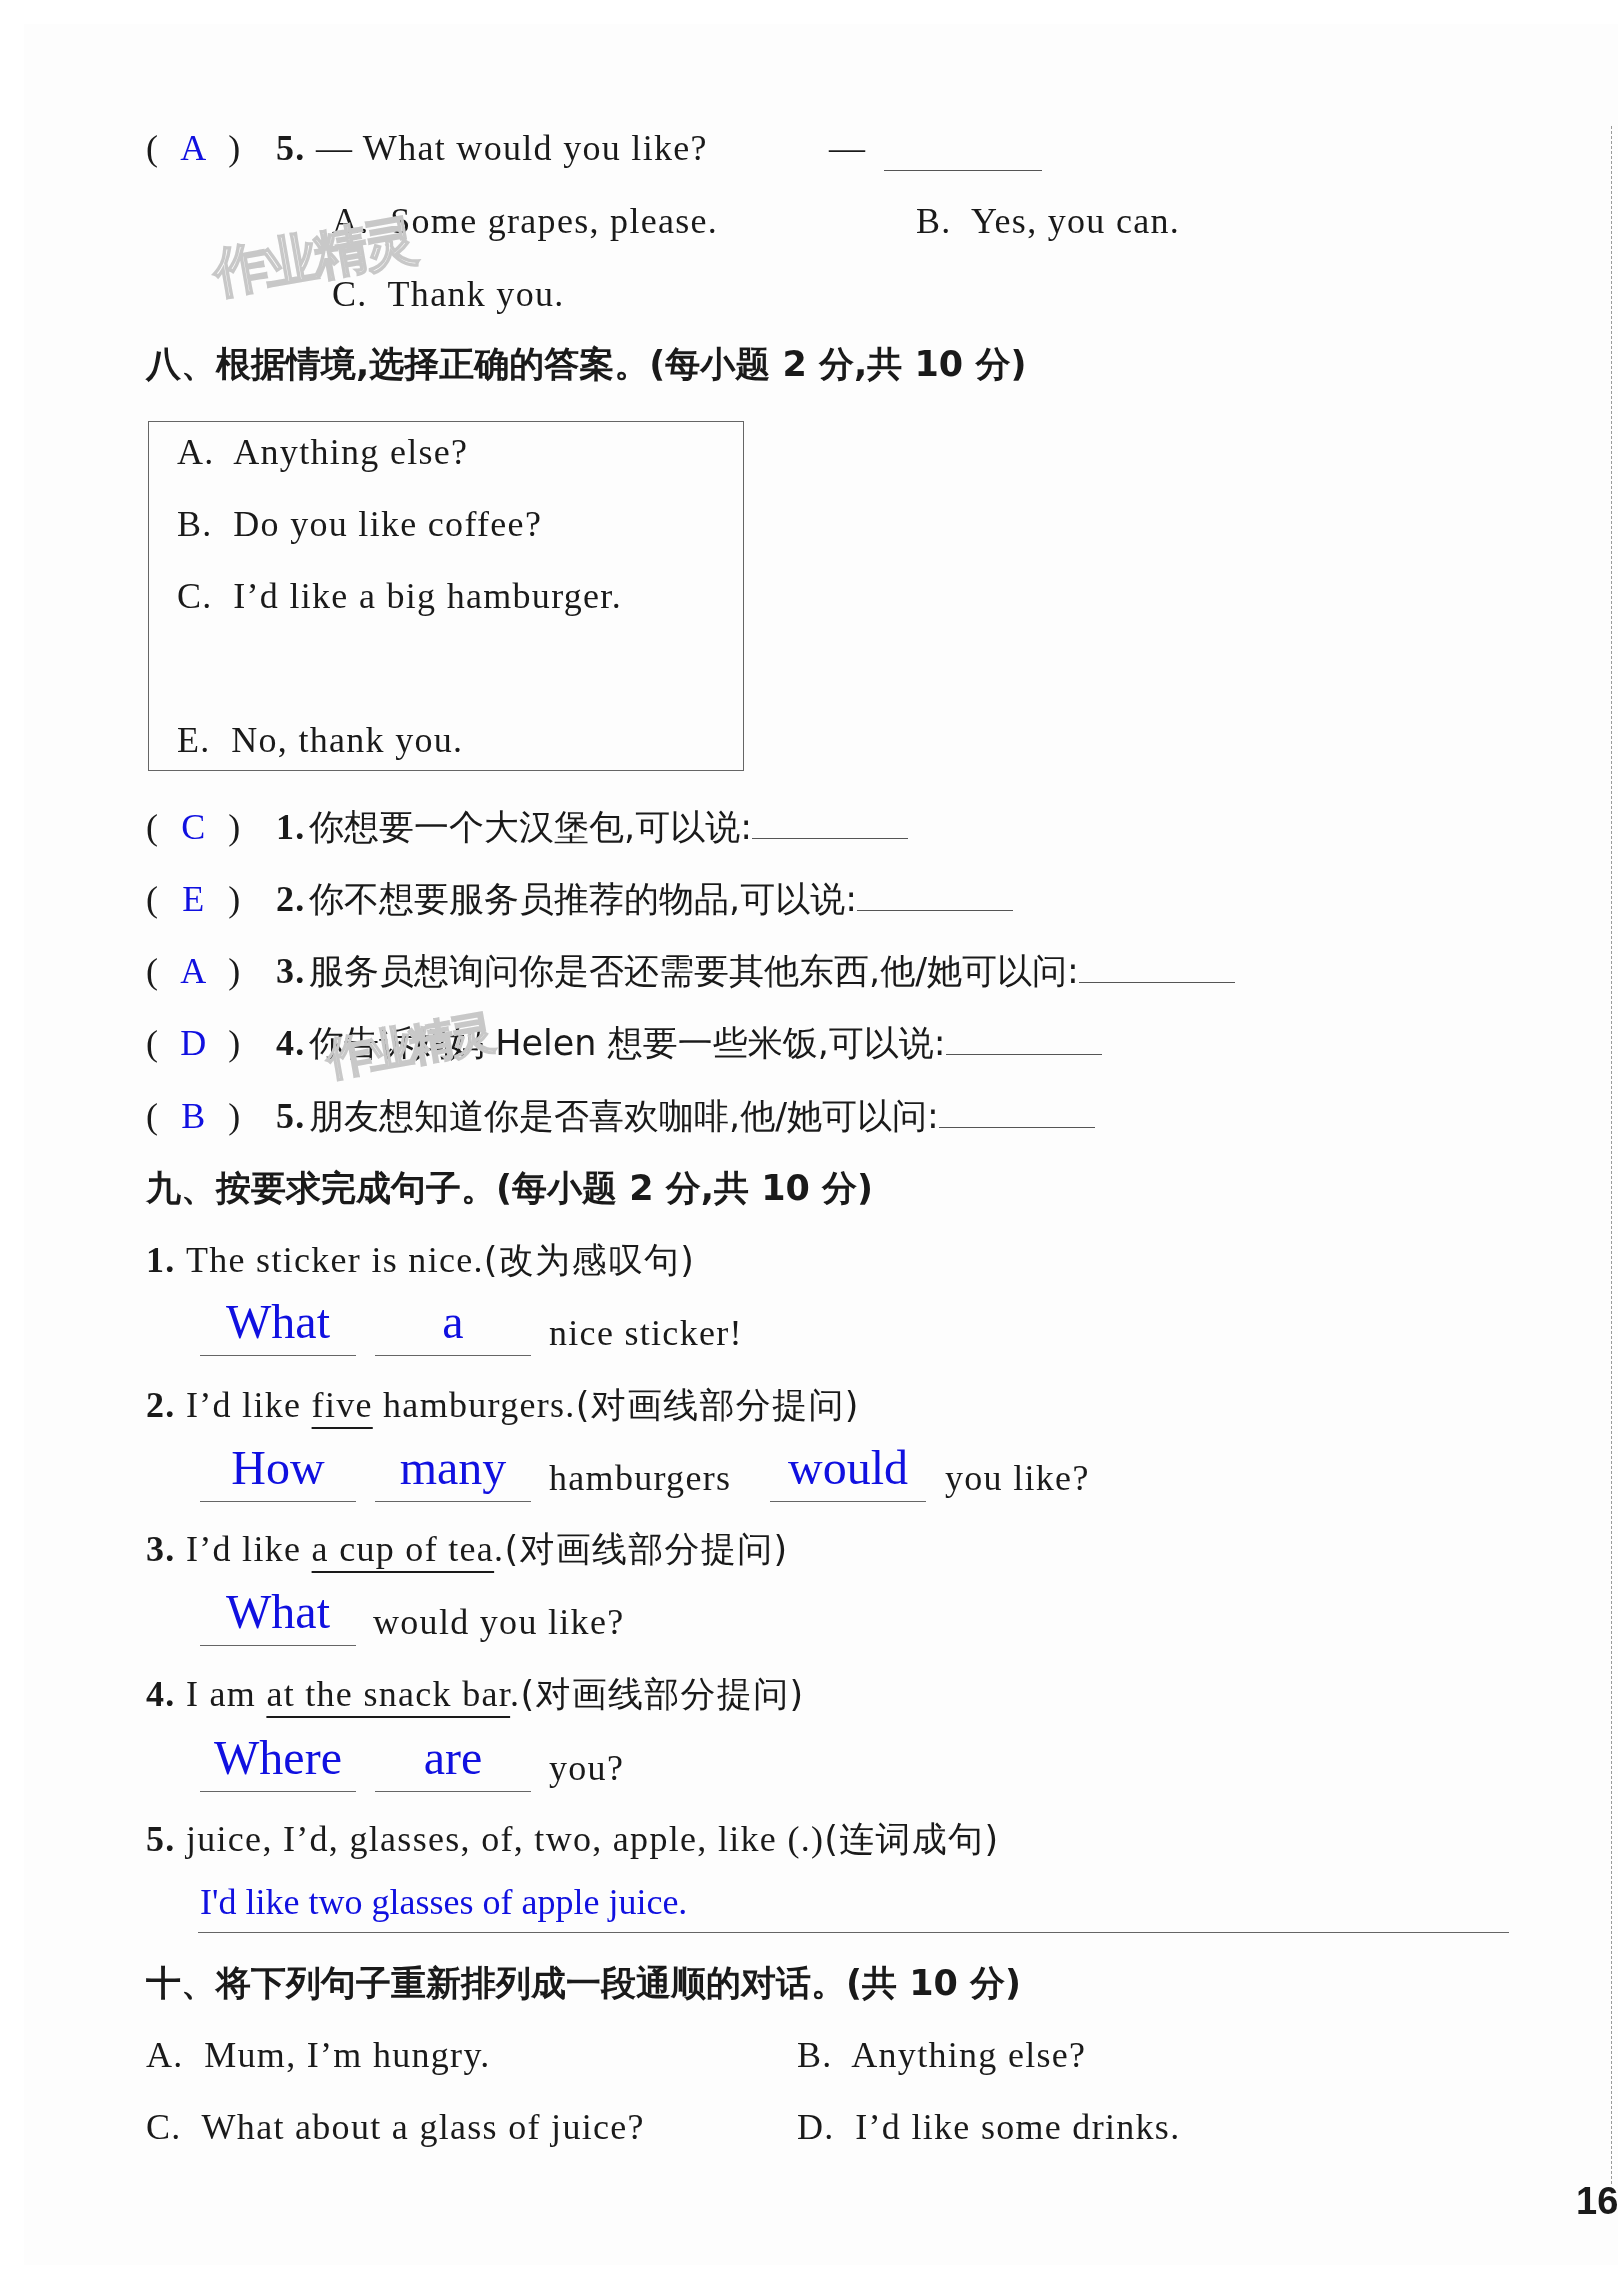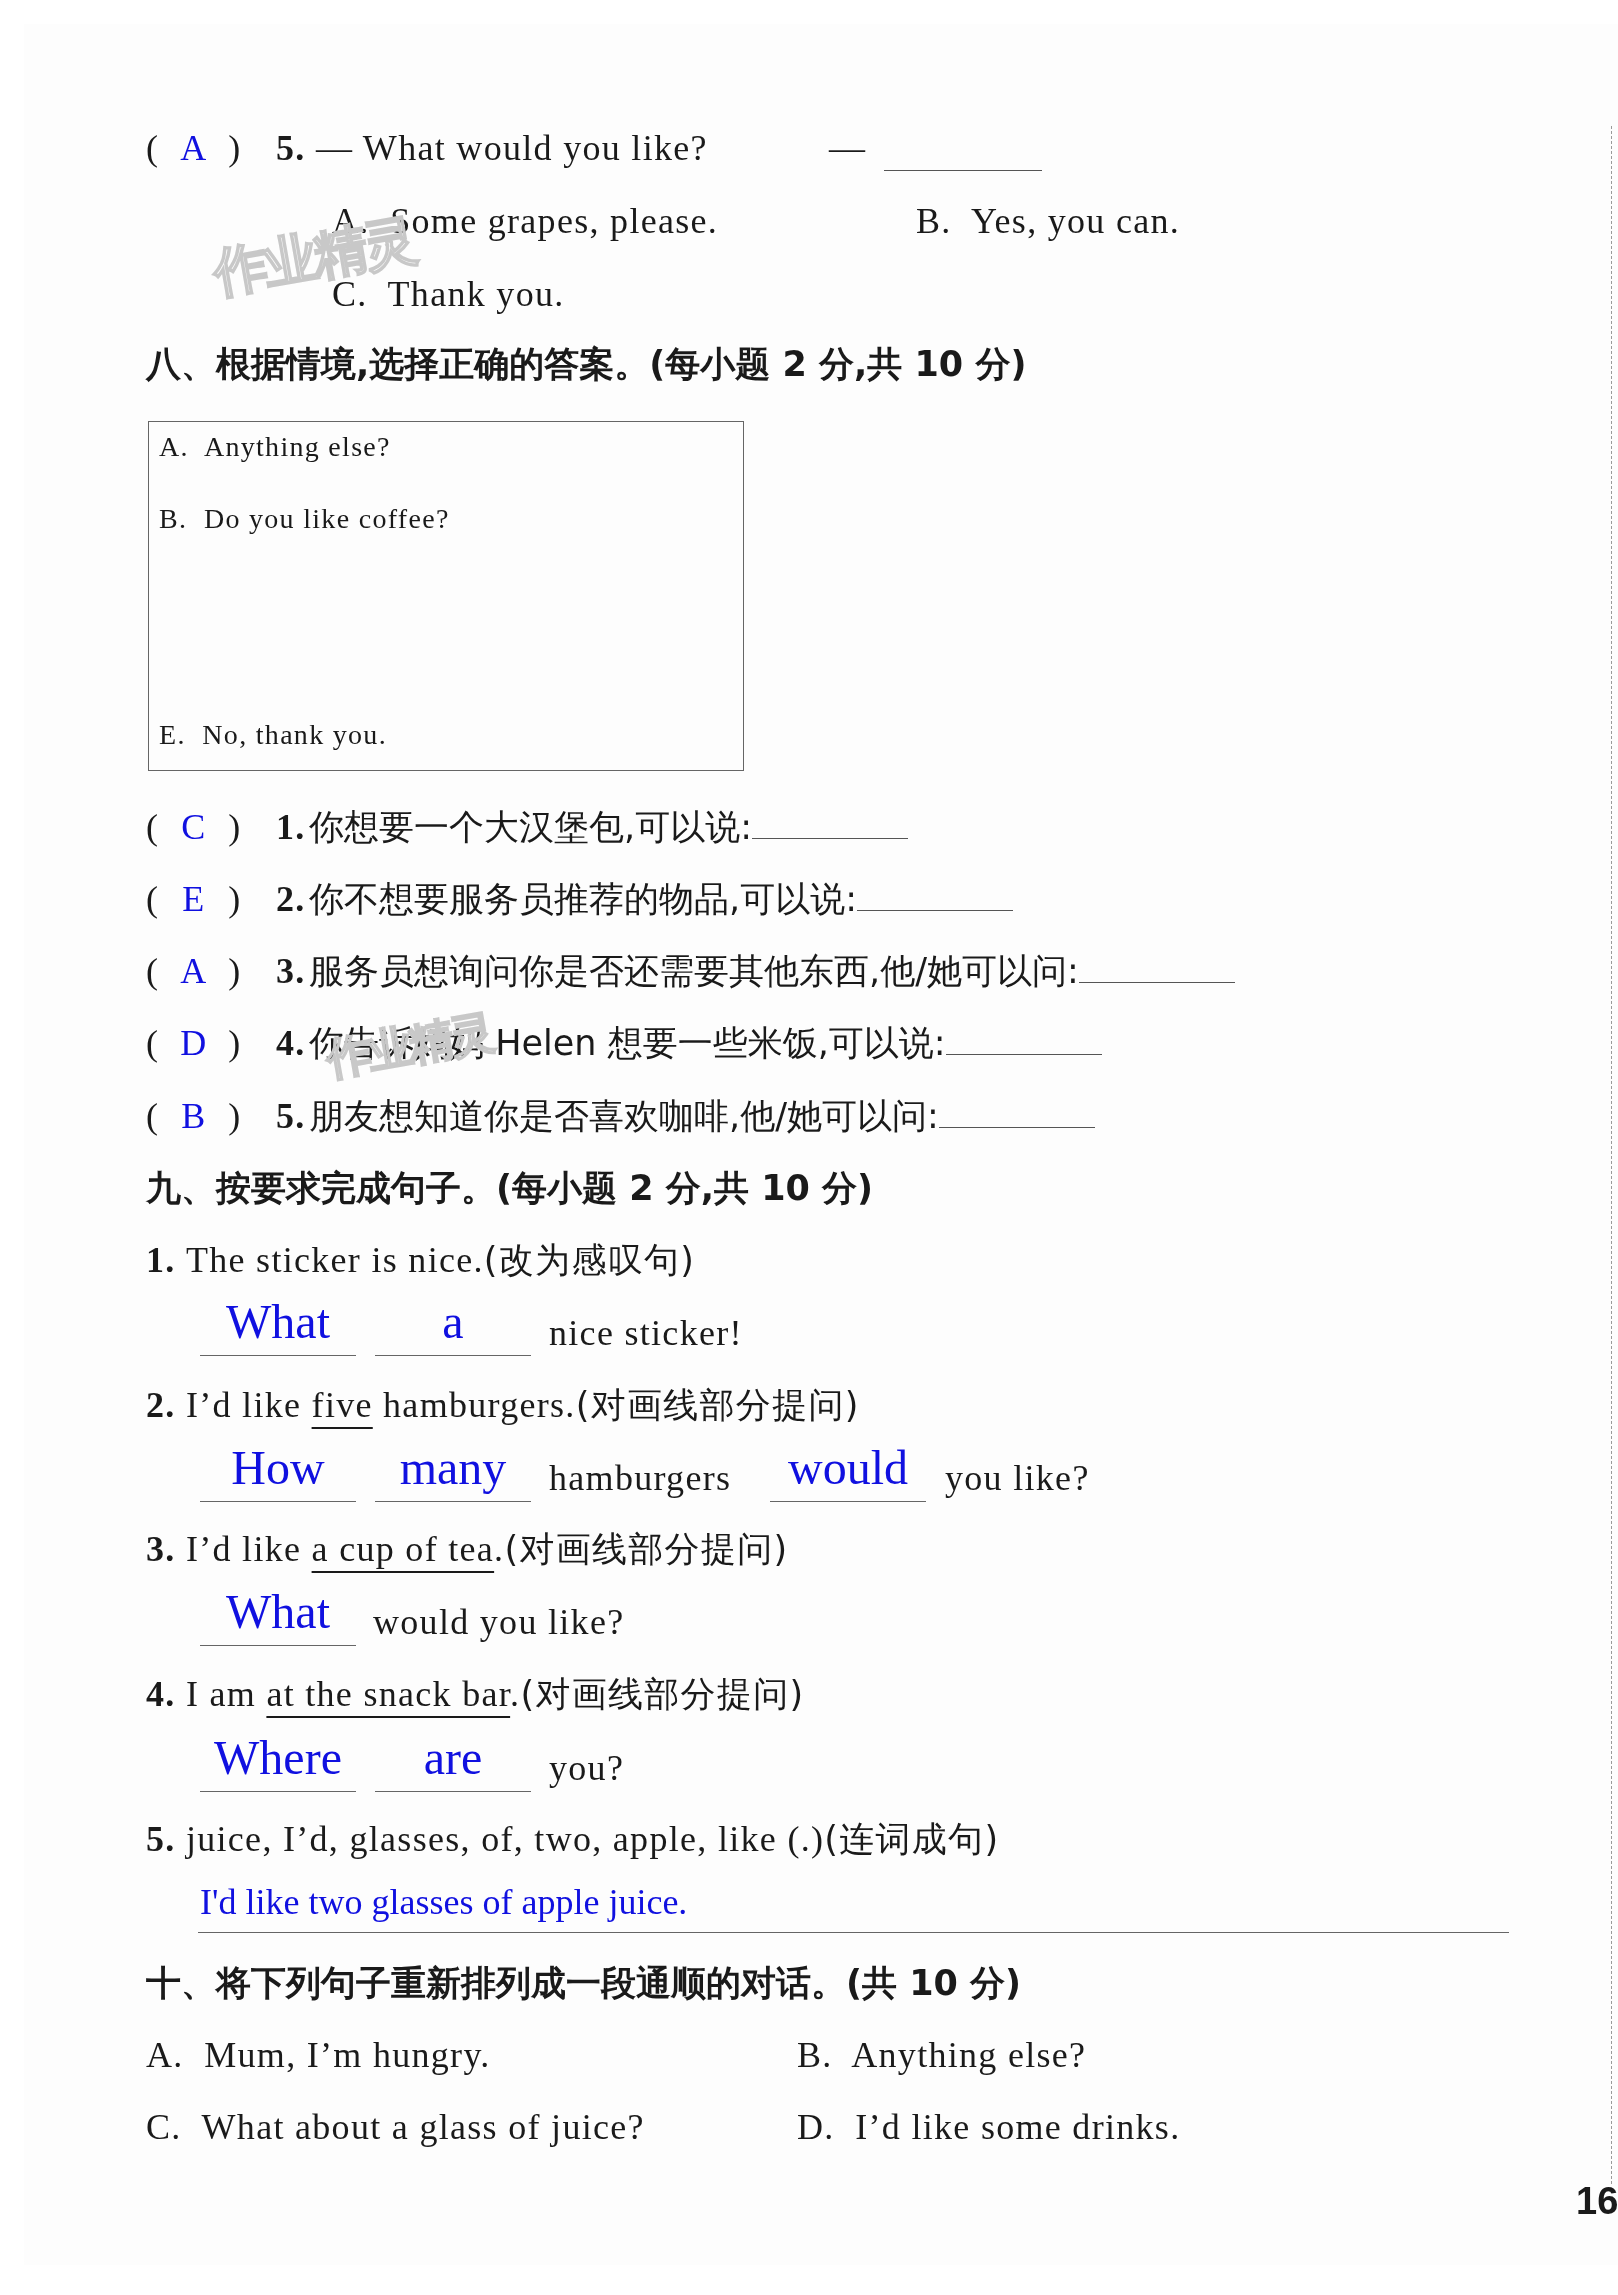--- a/index.html
+++ b/index.html
@@ -21,21 +21,21 @@
   .num { font-weight:bold; font-family:"Liberation Serif",serif; }
   .ans { color:#1010e0; font-family:"Liberation Serif",serif; }
   .blank { display:inline-block; border-bottom:1.7px solid #555; vertical-align:baseline; }
   .row { position:absolute; left:146px; height:52px; line-height:52px; white-space:nowrap; }
   .choice-paren { display:inline-block; width:130px; font-size:36px; }
   .choice-paren .ans { display:inline-block; width:69px; text-align:center; font-size:36px; }
   .box {
     position:absolute; left:148px; top:421px; width:596px; height:350px;
     border:1.7px solid #666; box-sizing:border-box;
   }
-  .box-item { position:absolute; left:10px; font-size:28px; letter-spacing:1.3px; white-space:nowrap; }
+  .box-item { position:absolute; left:28px; font-size:36px; letter-spacing:1.3px; white-space:nowrap; }
   .fill-blank { position:absolute; border-bottom:1.7px solid #666; text-align:center; font-size:48px; }
   .fill-blank span { position:relative; top:-7px; }
   .underline { text-decoration:underline; text-underline-offset:10.4px; text-decoration-thickness:1.7px; }
   .watermark {
     position:absolute; font-family:"DejaVu Sans",sans-serif; font-weight:bold; font-size:54px;
     color:transparent; -webkit-text-stroke:1.7px #c8c8c8; transform:rotate(-10deg); letter-spacing:-3.5px;
   }
   .pageno { position:absolute; left:1576px; top:2180px; font-family:"Liberation Sans",sans-serif; font-weight:bold; font-size:38px; }
 </style>
 </head>
@@ -54,20 +54,21 @@
 <div class="abs en" style="left:916px; top:195px; line-height:52px;"><span>B.</span>&nbsp; <span>Yes, you can.</span></div>
 <div class="abs en" style="left:332px; top:268px; line-height:52px;"><span>C.</span>&nbsp; <span>Thank you.</span></div>
 
 <div class="watermark" style="left:213px; top:221px;">作业精灵</div>
 
 <div class="row heading" style="top:338px;">八、根据情境,选择正确的答案。(每小题 2 分,共 10 分)</div>
 
 <div class="box">
   <div class="box-item" style="top:8.7px;"><span>A.</span>&nbsp; <span>Anything else?</span></div>
   <div class="box-item" style="top:81px;"><span>B.</span>&nbsp; <span>Do you like coffee?</span></div>
+  <div class="box-item" style="top:153px;"><span>C.</span>&nbsp; <span>I’d like a big hamburger.</span></div>
   <div class="box-item" style="top:297px;"><span>E.</span>&nbsp; <span>No, thank you.</span></div>
 </div>
 
 <div class="row" style="top:801px;">
   <span class="choice-paren en">(<span class="ans">C</span>)</span><span class="num en">1.</span>
   <span class="cn">你想要一个大汉堡包,可以说:</span><span class="blank" style="width:156px;"></span>
 </div>
 <div class="row" style="top:873px;">
   <span class="choice-paren en">(<span class="ans">E</span>)</span><span class="num en">2.</span>
   <span class="cn">你不想要服务员推荐的物品,可以说:</span><span class="blank" style="width:156px;"></span>

